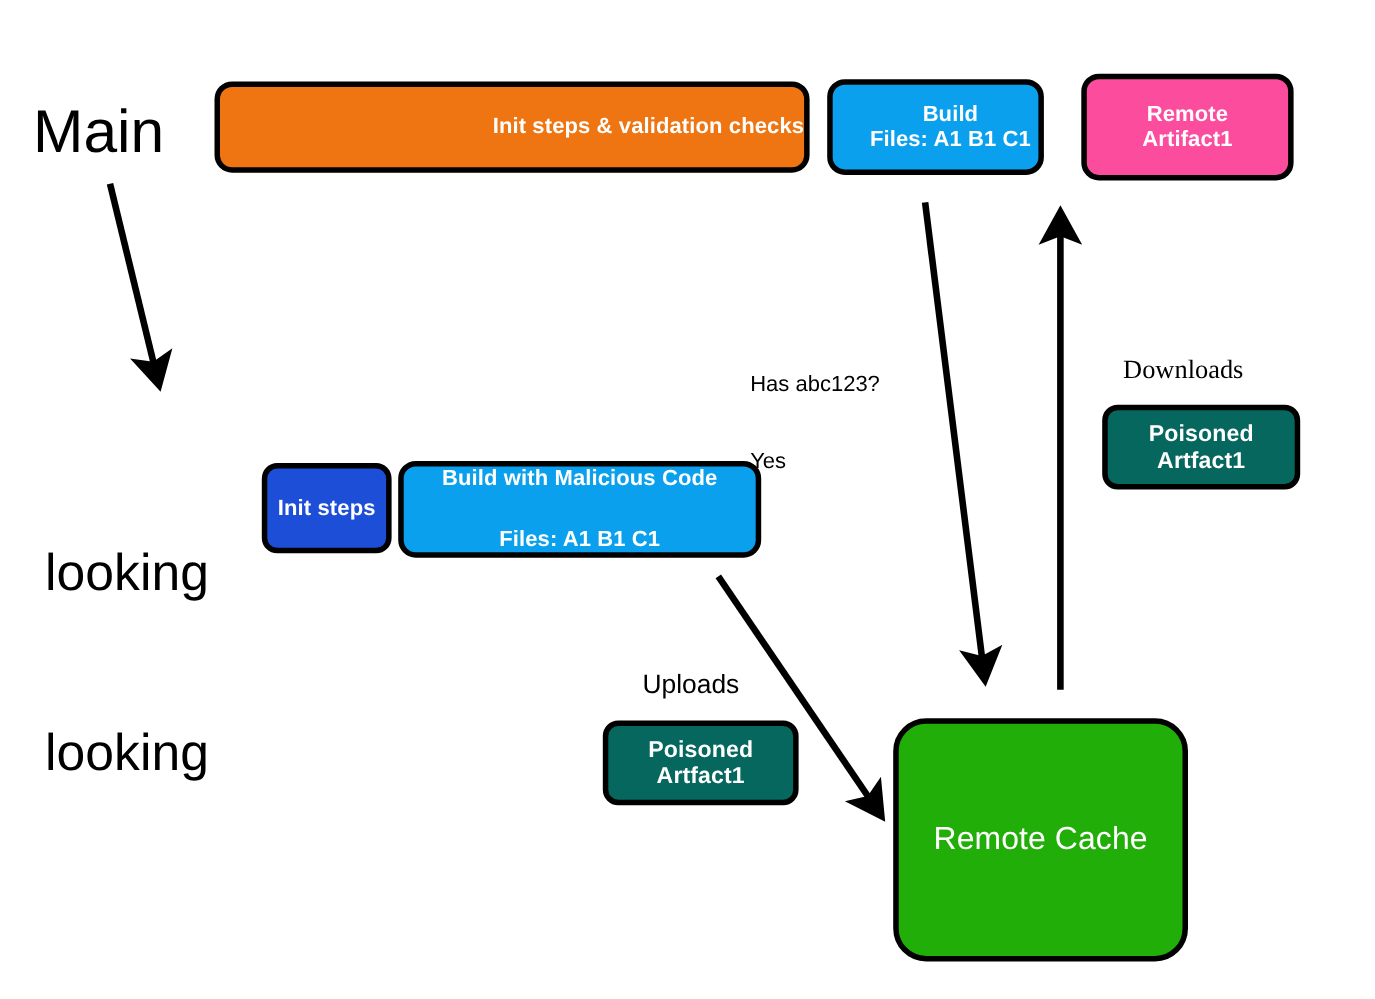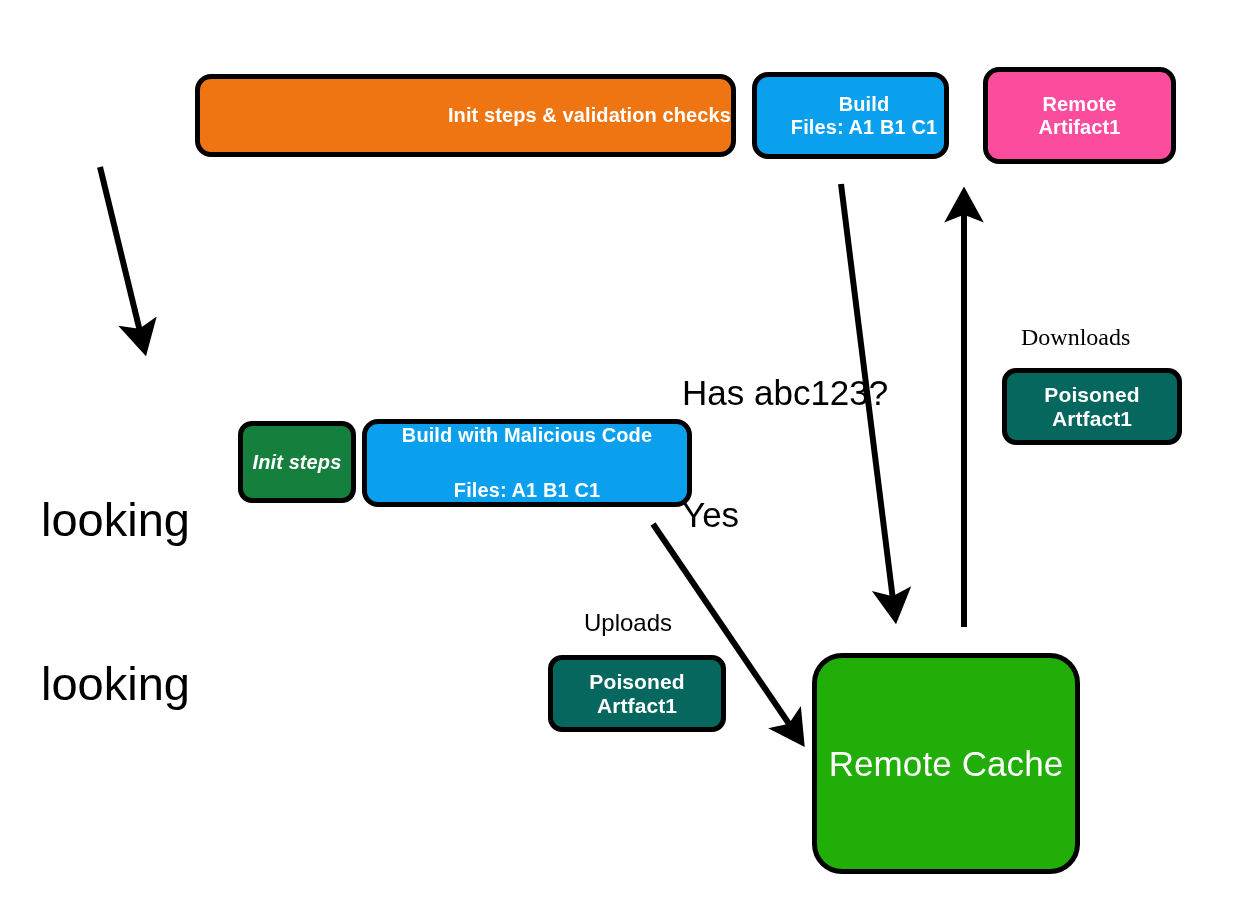--- a/index.html
+++ b/index.html
@@ -51,21 +51,21 @@
     color: #000000;
     font-weight: normal;
     white-space: pre;
     line-height: 1.16;
   }
   .label .line { display: block; }
 
   
   #label-main       { left: 30px;  top: 88px;  font-size: 55px; }
   #label-innocent   { left: 41px;  top: 384px; font-size: 47px; }
-  #label-has-abc    { left: 682px; top: 292px; font-size: 35px; }
+  #label-has-abc    { left: 682px; top: 292px; font-size: 20px; }
   #label-downloads  { left: 1021px;top: 324px; font-size: 24px; font-family: Liberation Serif, serif; }
   #label-uploads    { left: 584px; top: 609px; font-size: 24px; }
 
   #node-init-validation {
     left: 195px; top: 74px; width: 541px; height: 83px;
     background: #EE7512; font-size: 20px;
   }
   #node-build-main {
     left: 752px; top: 72px; width: 197px; height: 87px;
     background: #0BA0EE; font-size: 20px; padding-left: 27px;
@@ -85,21 +85,21 @@
   #node-artifact-downloads {
     left: 1002px; top: 368px; width: 180px; height: 77px;
     background: #05675E; font-size: 21px; border-radius: 14px;
   }
   #node-artifact-uploads {
     left: 548px; top: 655px; width: 178px; height: 77px;
     background: #05675E; font-size: 21px; border-radius: 14px;
   }
   #node-remote-cache {
     left: 812px; top: 653px; width: 268px; height: 221px;
-    background: #22AE08; font-size: 35px; border-radius: 30px;
+    background: #22AE08; font-size: 29px; border-radius: 30px;
     font-weight: normal;
   }
 </style>
 </head>
 <body>
 
 <div id="canvas">
 
   <svg class="arrow-layer" viewBox="0 0 1250 908">
     <defs>
@@ -110,20 +110,21 @@
 
     <line x1="100" y1="167" x2="144" y2="348" stroke="#000000" stroke-width="6" marker-end="url(#ah)"></line>
 
     <line x1="841" y1="184" x2="895" y2="616" stroke="#000000" stroke-width="6" marker-end="url(#ah)"></line>
 
     <line x1="964" y1="627" x2="964" y2="195" stroke="#000000" stroke-width="6" marker-end="url(#ah)"></line>
 
     <line x1="653" y1="524" x2="800" y2="740" stroke="#000000" stroke-width="6" marker-end="url(#ah)"></line>
   </svg>
 
+  <div class="label" id="label-main">Main</div>
 
   <div class="label" id="label-innocent">
     <span class="line">looking</span>
     <span class="line">looking</span>
   </div>
 
   <div class="label" id="label-has-abc">
     <span class="line">Has abc123?</span>
     <span class="line">Yes</span>
   </div>
@@ -139,21 +140,21 @@
   <div class="node" id="node-build-main" style="background: rgb(11, 160, 238);">
     <span class="line">Build</span>
     <span class="line">Files: A1  B1  C1</span>
   </div>
 
   <div class="node" id="node-deploys" style="background: rgb(251, 76, 157);">
     <span class="line">Remote</span>
     <span class="line">Artifact1</span>
   </div>
 
-  <div class="node" id="node-init-steps" style="background: #15803d; font-style: italic;">
+  <div class="node" id="node-init-steps" style="background: #1d4ed8;">
     <span class="line">Init steps</span>
   </div>
 
   <div class="node" id="node-build-malicious" style="background: rgb(11, 160, 238); justify-content: space-between;">
     <span class="line">Build with Malicious Code</span>
     <span class="line">Files: A1  B1  C1</span>
   </div>
 
   <div class="node" id="node-artifact-downloads" style="background: rgb(5, 103, 94);">
     <span class="line">Poisoned</span>

